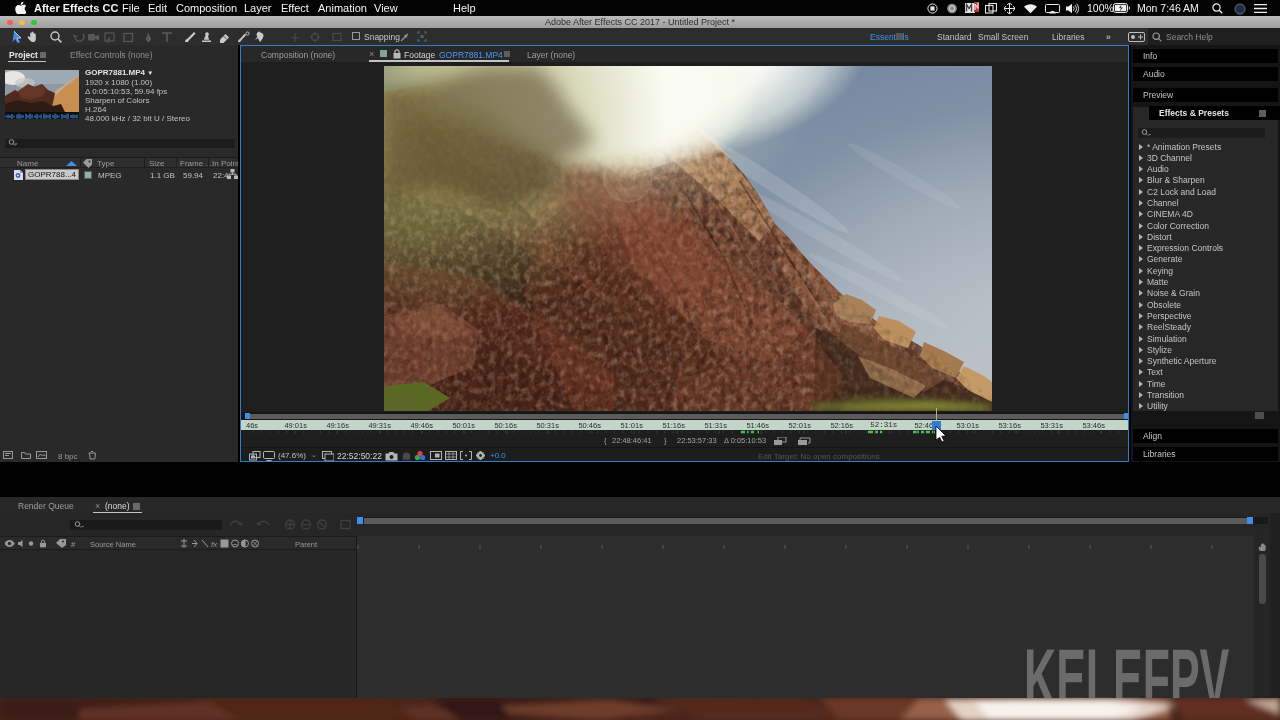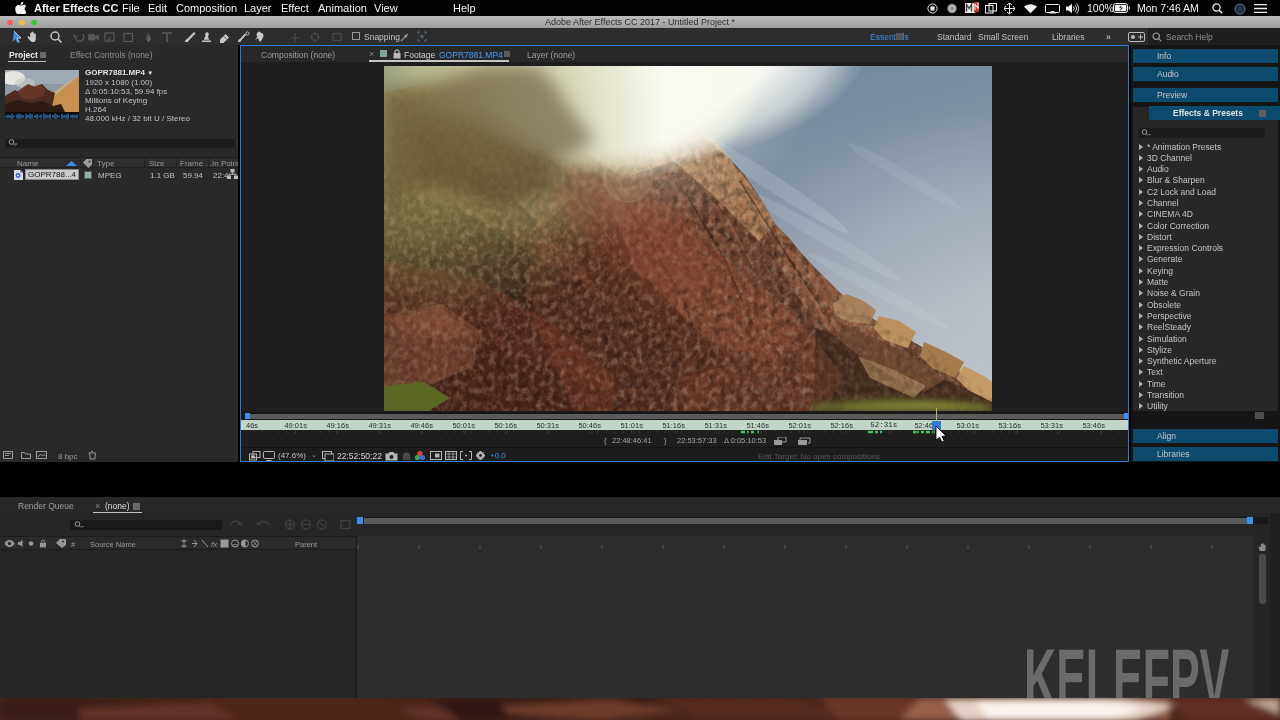--- a/index.html
+++ b/index.html
@@ -14,21 +14,21 @@
 #titlebar .tl { position:absolute; top:3.5px; width:5.5px; height:5.5px; border-radius:50%; }
 #titletext { left:0; top:17px; width:1280px; text-align:center; font-size:9px; color:#2e2e2e; }
 
 #toolbar { left:0; top:28px; width:1280px; height:17px; background:#2d2d2d; }
 .wtab { position:absolute; top:3.5px; font-size:8.5px; color:#c2c2c2; }
 
 #leftpanel { left:0; top:45px; width:238px; height:417px; background:#292929; overflow:hidden; }
 #centerpanel { left:240px; top:45px; width:889px; height:417px; background:#1e1e1e; border:1px solid #2e7dd1; overflow:hidden; }
 #rightpanel { left:1131px; top:45px; width:149px; height:417px; background:#151515; overflow:hidden; }
 #bottompanel { left:0; top:465px; width:1280px; height:260px; background:#262626; overflow:hidden;margin-top:32px; }
-.rbar { position:absolute; left:2px; width:145px; height:14px; background:#0c4a6e; color:#c6c6c6; font-size:8.5px; line-height:14px; padding-left:24px; }
+.rbar { position:absolute; left:2px; width:145px; height:14px; background:#000000; color:#c6c6c6; font-size:8.5px; line-height:14px; padding-left:10px; }
 .s8 { font-size:8px; white-space:nowrap; }
 .rl { width:40px; text-align:center; }
 .ar { display:inline-block; width:0; height:0; border-left:4px solid #b5b5b5; border-top:3px solid transparent; border-bottom:3px solid transparent; margin-right:4px; }
 </style>
 </head>
 <body>
 <div id="menubar" class="abs">
   <svg class="mi" style="left:15px;top:2px" width="11" height="12" viewBox="0 0 11 12">
       <path fill="#f4f4f4" d="M7.6 1.9c-.5.6-1.3 1-2 1-.1-.8.3-1.6.7-2.1C6.8.2 7.7-.2 8.4-.2c.1.8-.2 1.6-.8 2.1zm.7 1.2c-1.1-.1-2 .6-2.5.6-.5 0-1.3-.6-2.2-.6-1.1 0-2.2.7-2.8 1.7C-.4 6.9.5 9.9 1.7 11.5c.6.8 1.3 1.7 2.2 1.7.9 0 1.2-.6 2.3-.6 1.1 0 1.4.6 2.3.6.9 0 1.5-.8 2.1-1.6.7-.9.9-1.8 1-1.9 0 0-1.9-.7-1.9-2.9 0-1.8 1.5-2.7 1.6-2.7-.9-1.3-2.2-1.4-2.6-1.5z"></path>
     </svg>
@@ -194,21 +194,21 @@
     <rect y="42" width="74" height="7" fill="#0d0d0d"></rect>
     <g stroke="#3d97f5" stroke-width="1">
       <path d="M1 45.5v2M3 44.5v4M5 45v3M7 44v5M9 45.5v2M12 44.5v4M14 43.5v6M16 44.5v4M18 45v3M21 44v5M23 45v3M25 43.5v6M27 44.5v4M30 45v3M32 44v5M34 45.5v2M36 44.5v4M39 43.5v6M41 44.5v4M43 45v3M45 44v5M48 45v3M50 43.5v6M52 44.5v4M54 45.5v2M57 44v5M59 45v3M61 44.5v4M63 43.5v6M66 45v3M68 44.5v4M70 45v3M72 44.5v4"></path>
     </g>
   </svg>
 
   <div class="abs" style="left:85px;top:22.5px;font-size:8px;line-height:9px;color:#c2c2c2;white-space:nowrap;">
     <div style="color:#e4e4e4;font-weight:bold;">GOPR7881.MP4 <span style="font-size:6px;">▼</span></div>
     <div>1920 x 1080 (1.00)</div>
     <div>Δ 0:05:10:53, 59.94 fps</div>
-    <div>Millions of Keying</div>
+    <div>Sharpen of Colors</div>
     <div>H.264</div>
     <div>48.000 kHz / 32 bit U / Stereo</div>
   </div>
 
   <div class="abs" style="left:5px;top:93.5px;width:230px;height:9px;background:#1c1c1c;"></div>
   <svg class="abs" style="left:8px;top:94px" width="11" height="8" viewBox="0 0 11 8">
       <circle cx="3.5" cy="3" r="2.3" fill="none" stroke="#9a9a9a" stroke-width="1"></circle>
       <path d="M5.2 4.7L7 6.5" stroke="#9a9a9a" stroke-width="1"></path>
       <path d="M8 5.5l1.5 1.5 1.5-1.5" fill="#9a9a9a" transform="translate(-1.5,-1)"></path>
     </svg>

